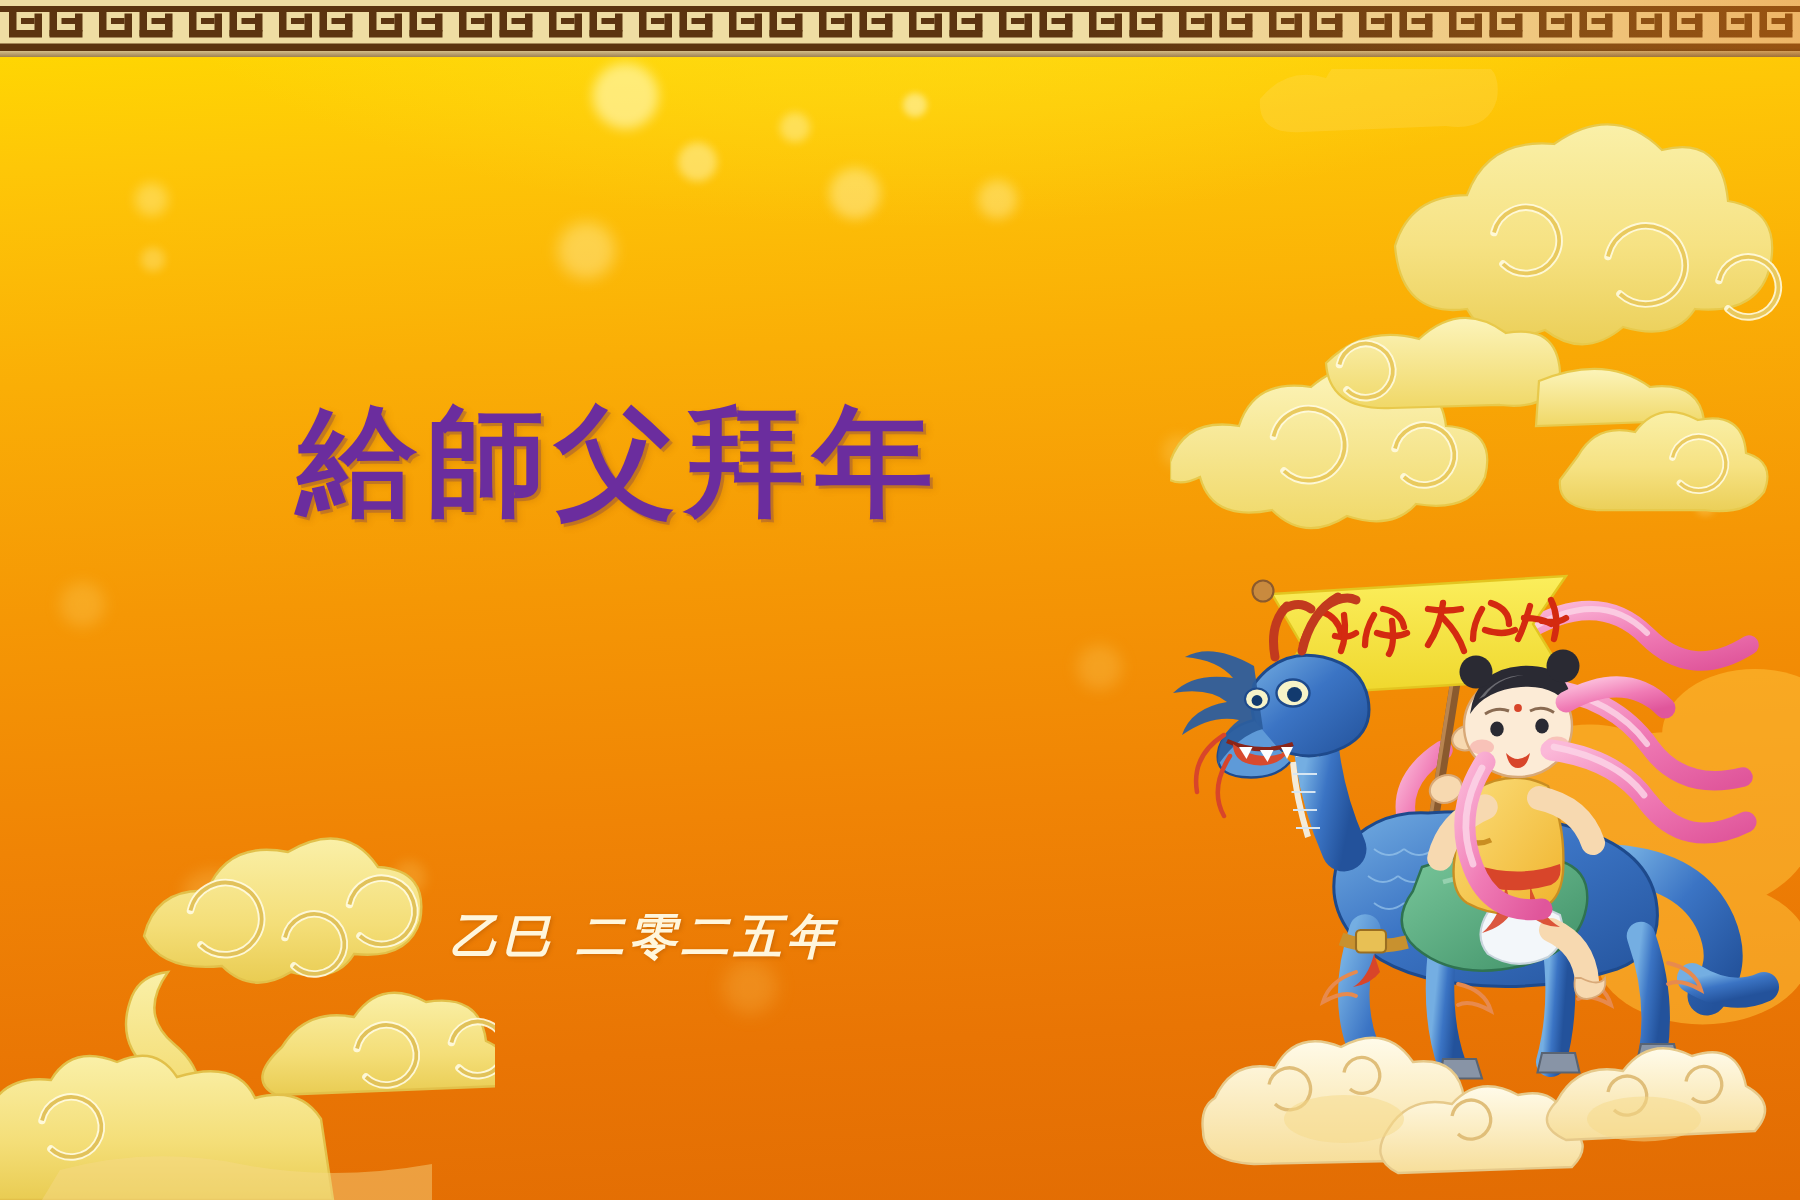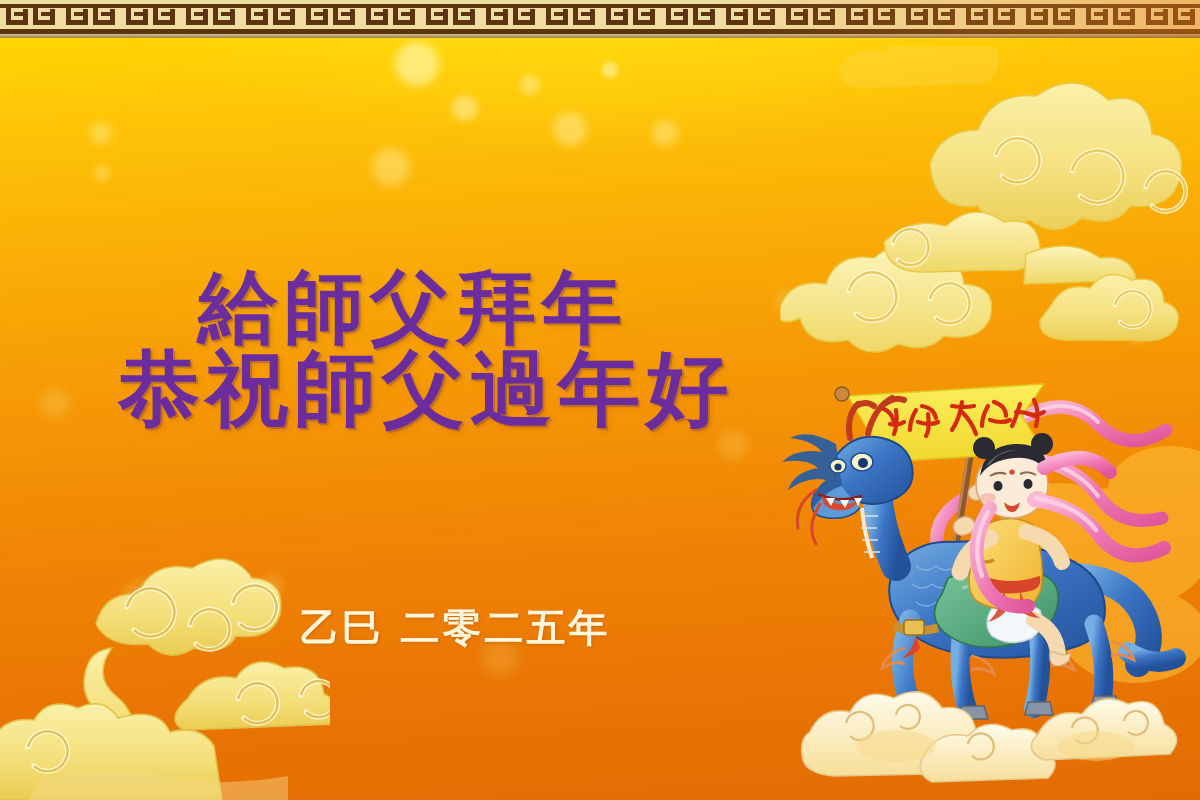--- a/index.html
+++ b/index.html
@@ -82,26 +82,27 @@
     z-index:20;
     text-shadow:
       2px 2px 0 rgba(80,30,120,.25),
       3px 3px 5px rgba(150,70,0,.20);
   }
   .greet-1{ left:198px; top:268px; font-size:80px; line-height:1; letter-spacing:6px; }
   .greet-2{ left:118px; top:348px; font-size:82px; line-height:1; letter-spacing:6px; }
 
   .datetext{
     position:absolute; left:300px; top:608px;
-    font-size:39px; line-height:1;
+    font-size:32px; line-height:1;
     color:#FFF6DC; font-weight:bold;
     letter-spacing:3px;
     white-space:nowrap;
     text-shadow:1px 1px 3px rgba(150,70,0,.35);
     z-index:20;
+    font-style:italic;
   }
 
   
   .illus{ position:absolute; right:-6px; bottom:0; width:430px; height:420px; z-index:15; }
   .illus svg{ display:block; width:100%; height:100%; }
 </style>
 </head>
 <body>
 
 <div class="card">
@@ -521,21 +522,20 @@
         </g>
         <g fill="#F6D98A" opacity=".5">
           <ellipse cx="120" cy="366" rx="40" ry="16"></ellipse>
           <ellipse cx="320" cy="366" rx="38" ry="15"></ellipse>
         </g>
       </g>
     </svg>
   </div>
 
   <div class="greet greet-1">給師父拜年</div>
-  <div class="greet greet-2">恭祝師父過年好</div>
   <div class="datetext">乙巳  二零二五年</div>
 
   <div class="top-border">
     <div class="meander" id="meander" style="background-image: none;">
         <div class="mk" style="left: 0px;">
           <i style="left: 0px; top: 4px; width: 60px; height: 4px; background: rgb(92, 52, 16);"></i>
           <i style="left: 0px; top: 29px; width: 60px; height: 5px; background: rgb(92, 52, 16);"></i>
           <i style="left: 6px; top: 4px; width: 5px; height: 20px; background: rgb(92, 52, 16);"></i>
           <i style="left: 6px; top: 20px; width: 22px; height: 5px; background: rgb(92, 52, 16);"></i>
           <i style="left: 23px; top: 9px; width: 5px; height: 12px; background: rgb(92, 52, 16);"></i>

